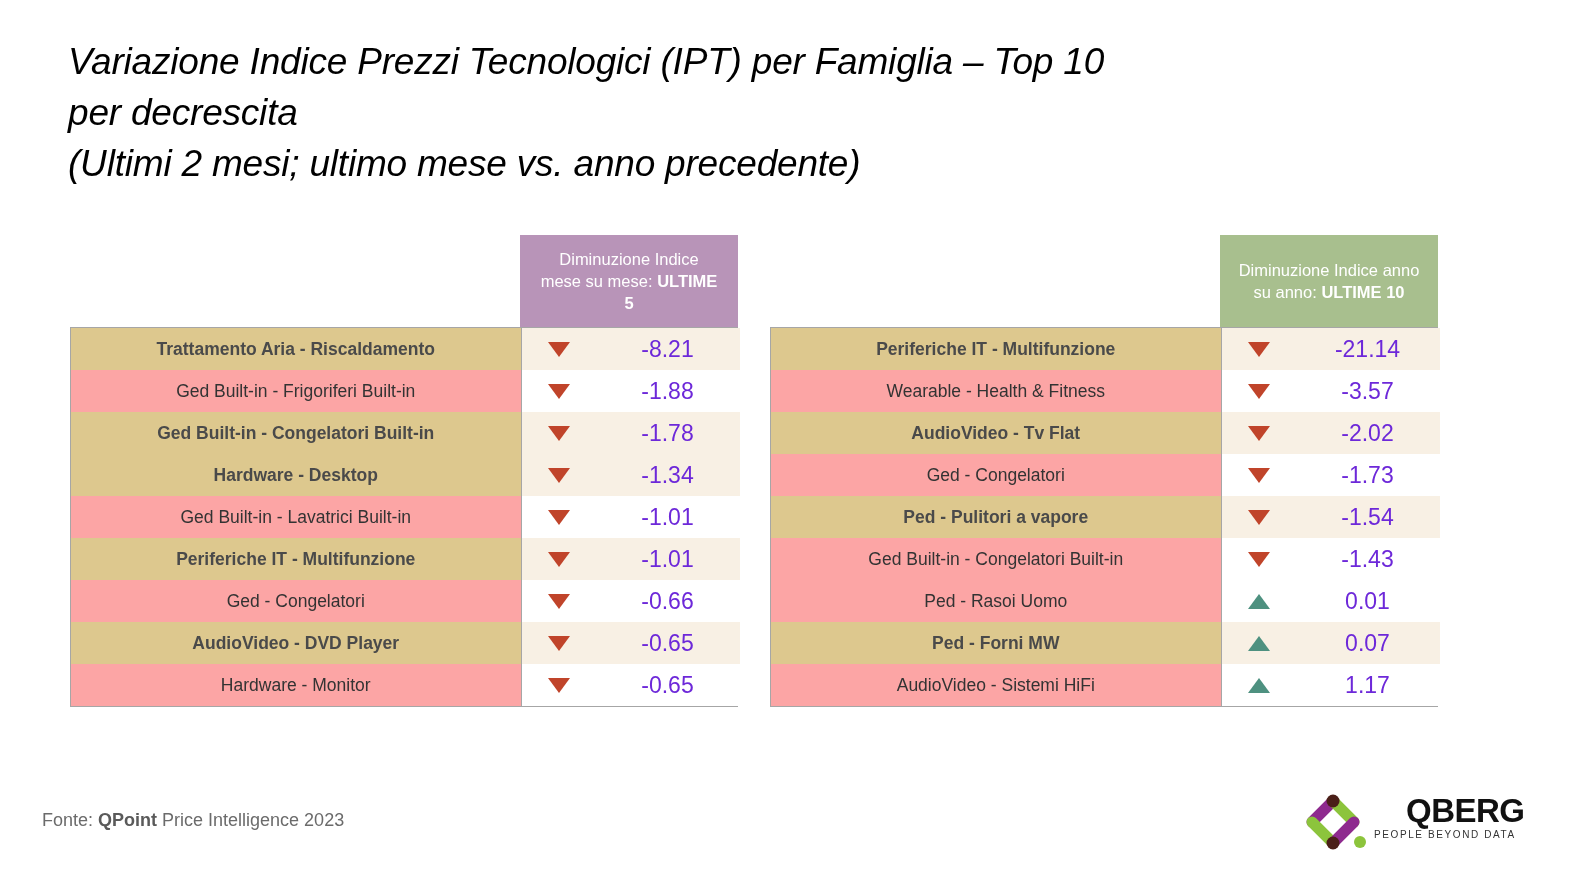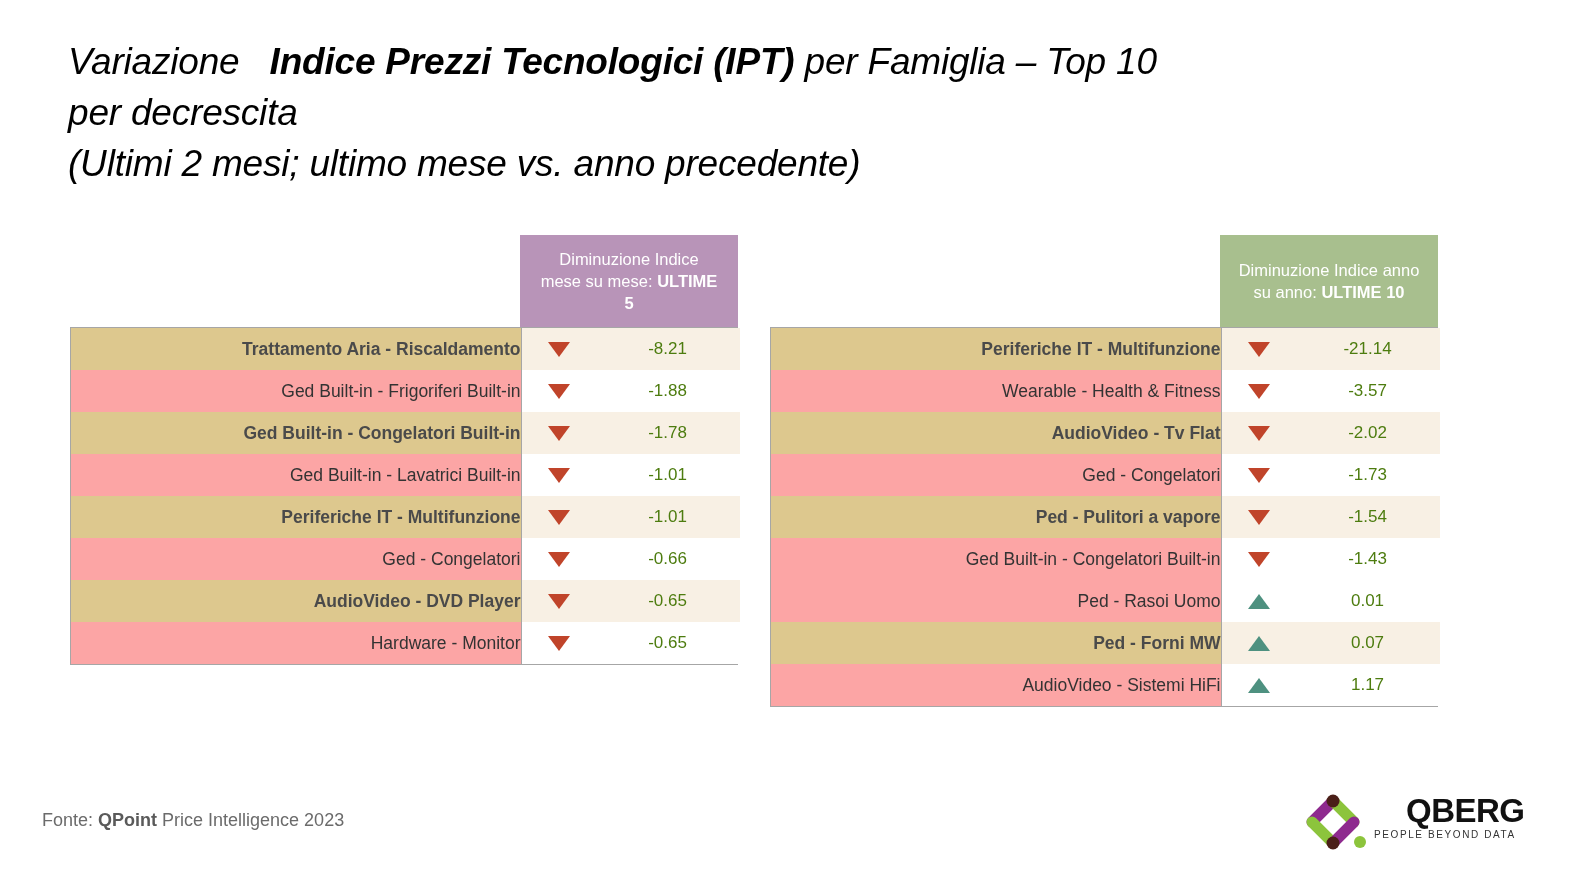--- a/index.html
+++ b/index.html
@@ -24,22 +24,21 @@
   }
   .title-line {
     font-style: italic;
     font-size: 37px;
     line-height: 51px;
     color: #000000;
     letter-spacing: -0.2px;
     white-space: nowrap;
   }
   .title-line .strong {
-    font-weight: bold;
-    margin-left: 20px;
+    font-weight: normal;
   }
 
   
   #tables {
     position: absolute;
     left: 0;
     top: 0;
     width: 1588px;
     height: 886px;
     padding-left: 46px;
@@ -85,37 +84,37 @@
     width: 100%;
     table-layout: fixed;
   }
   .tbl td {
     height: 42px;
     padding: 0;
     vertical-align: middle;
   }
   .c-label {
     width: 450px;
-    text-align: right;
+    text-align: center;
     padding-right: 14px;
     font-size: 17.5px;
     color: #3f3f3f;
     white-space: nowrap;
     border-right: 1px solid #a6a6a6;
     box-sizing: border-box;
   }
   .c-icon {
     width: 74px;
     text-align: center;
   }
   .c-value {
     width: 144px;
     text-align: center;
-    font-size: 17px;
-    color: #4d7c0f;
+    font-size: 23px;
+    color: #6d28d9;
   }
 
   
   tr.odd .c-label { background: #ddc88e; font-weight: bold; color: #4a4a4a; }
   tr.odd .c-icon,
   tr.odd .c-value { background: #f8f0e4; }
   tr.even .c-label { background: #fca5a5; font-weight: normal; color: #333333; }
   tr.even .c-icon,
   tr.even .c-value { background: #ffffff; }
 
@@ -220,20 +219,25 @@
             <tr class="even">
               <td class="c-label">Ged Built-in - Frigoriferi Built-in</td>
               <td class="c-icon"><span class="ind ind-down" style="border-top-color: rgb(192, 68, 42);"></span></td>
               <td class="c-value">-1.88</td>
             </tr>
             <tr class="odd">
               <td class="c-label">Ged Built-in - Congelatori Built-in</td>
               <td class="c-icon"><span class="ind ind-down" style="border-top-color: rgb(192, 68, 42);"></span></td>
               <td class="c-value">-1.78</td>
             </tr>
+            <tr class="odd">
+              <td class="c-label">Hardware - Desktop</td>
+              <td class="c-icon"><span class="ind ind-down" style="border-top-color: rgb(192, 68, 42);"></span></td>
+              <td class="c-value">-1.34</td>
+            </tr>
             <tr class="even">
               <td class="c-label">Ged Built-in - Lavatrici Built-in</td>
               <td class="c-icon"><span class="ind ind-down" style="border-top-color: rgb(192, 68, 42);"></span></td>
               <td class="c-value">-1.01</td>
             </tr>
             <tr class="odd">
               <td class="c-label">Periferiche IT - Multifunzione</td>
               <td class="c-icon"><span class="ind ind-down" style="border-top-color: rgb(192, 68, 42);"></span></td>
               <td class="c-value">-1.01</td>
             </tr>

